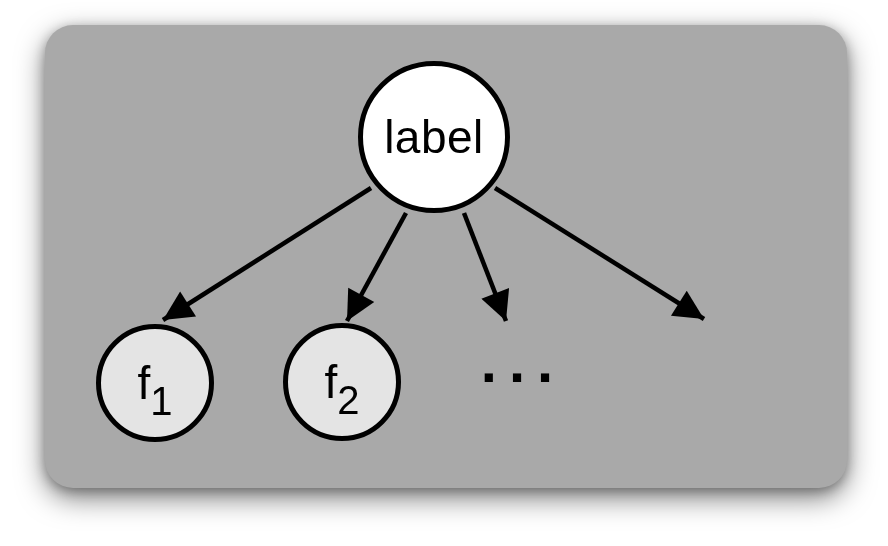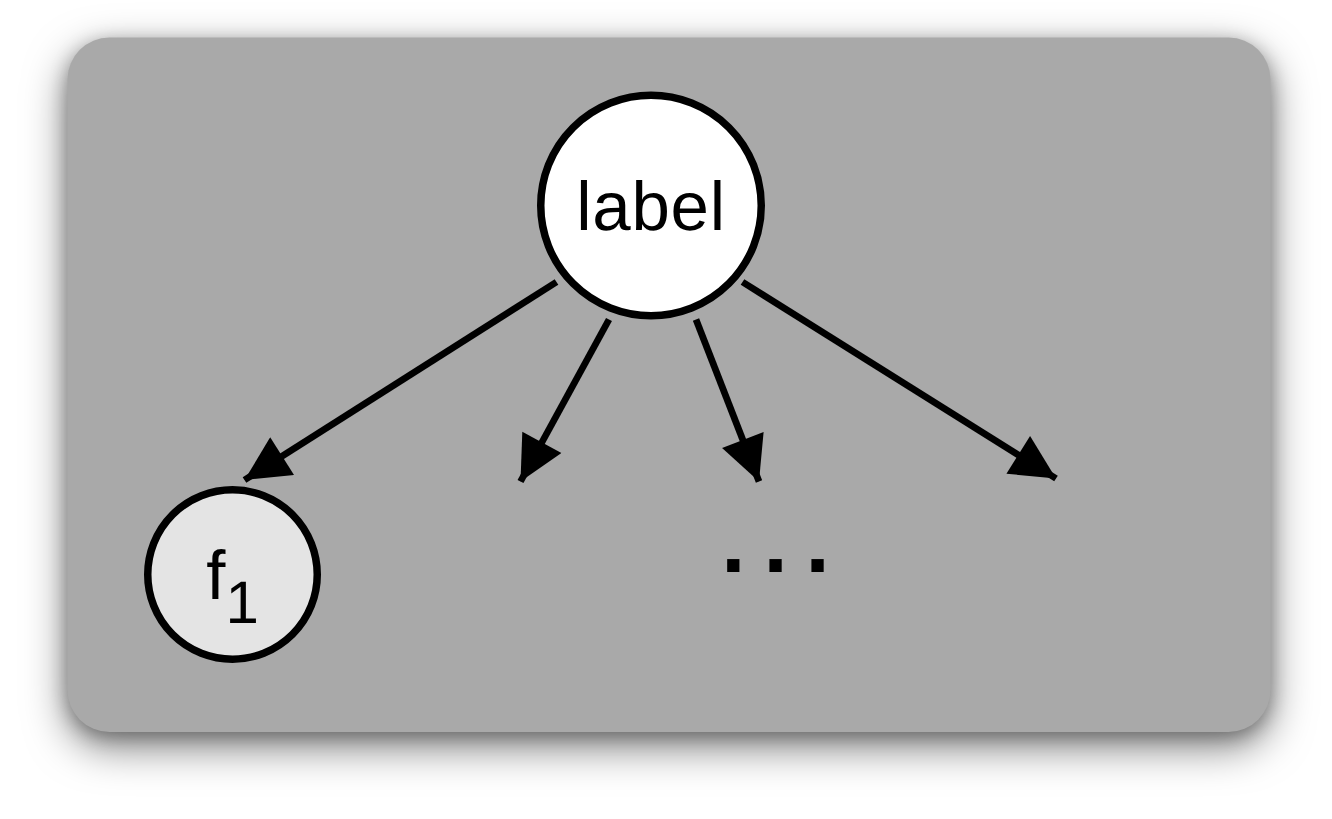--- a/index.html
+++ b/index.html
@@ -101,17 +101,20 @@
   </svg>
 
   <div class="node root-node">
     <span>label</span>
   </div>
 
   <div class="node feature-node fnode-1">
     <span class="fbase"><span>f</span><sub>1</sub></span>
   </div>
 
+  <div class="node feature-node fnode-2">
+    <span class="fbase"><span>f</span><sub>2</sub></span>
+  </div>
 
   <div class="ellipsis">...</div>
 
 
 </div>
 
 </body></html>

